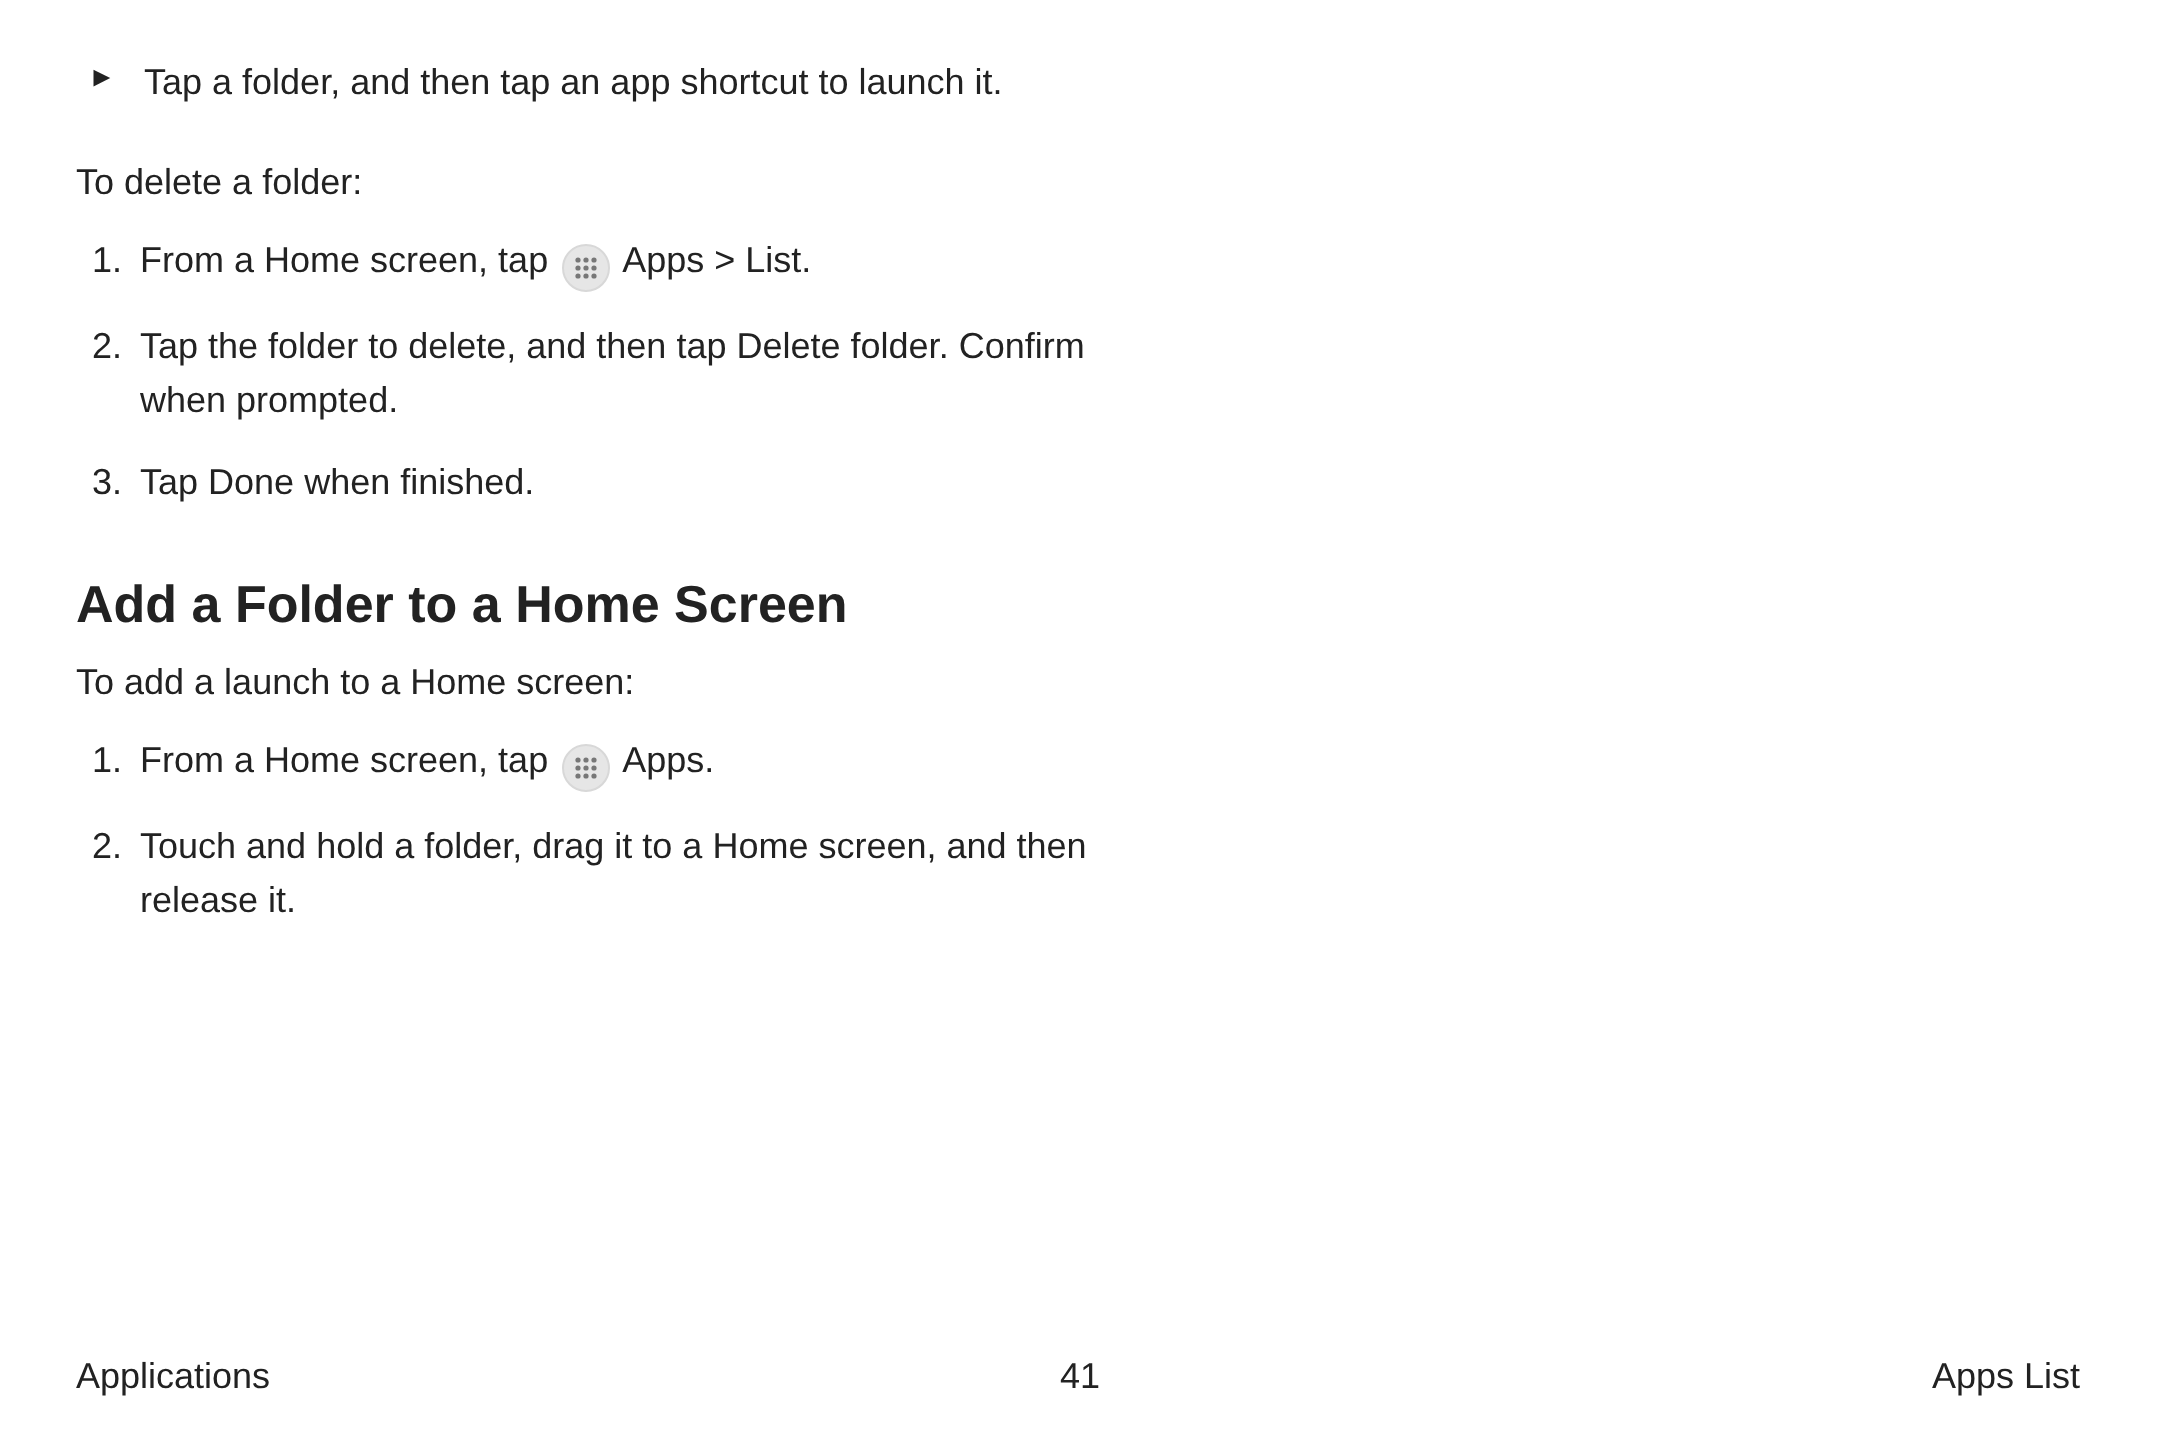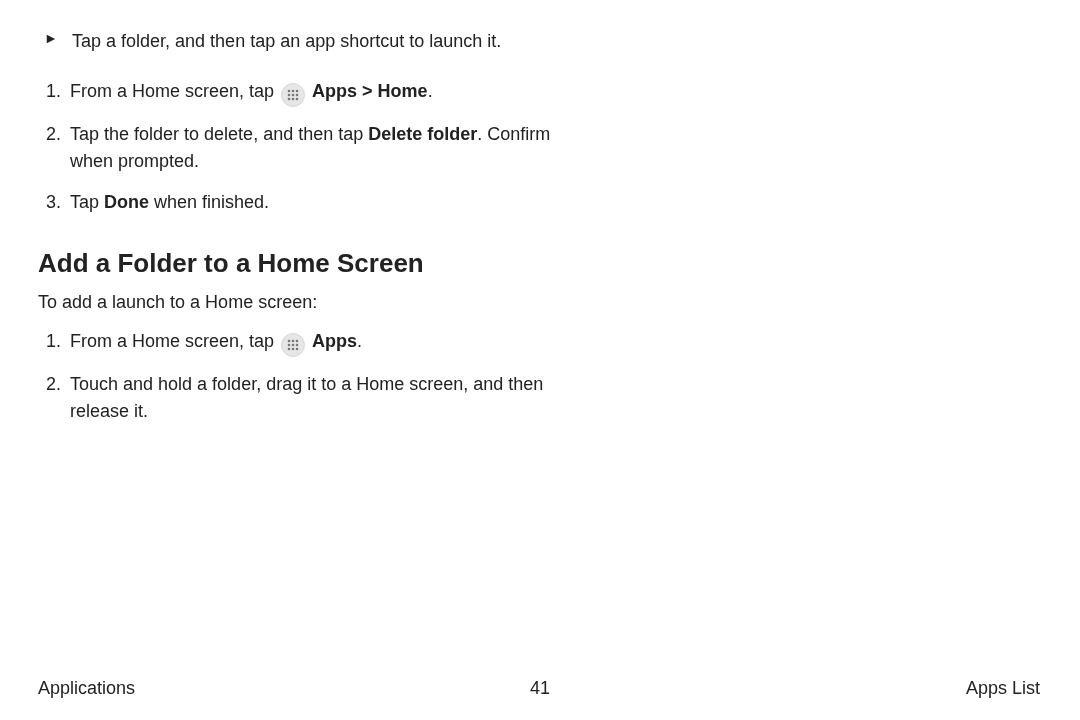--- a/index.html
+++ b/index.html
@@ -39,21 +39,21 @@
     font-size: 14px;
     color: #222;
   }
   ol.num { list-style: decimal; }
   ol.num li { margin-bottom: 14px; padding-left: 4px; }
   h2.section {
     font-size: 26px;
     font-weight: 700;
     margin: 28px 0 6px 0;
   }
-  .bold { font-weight: 700; }
+  .bold { font-weight: 400; }
   .apps-icon {
     display: inline-flex;
     align-items: center;
     justify-content: center;
     width: 22px;
     height: 22px;
     border-radius: 50%;
     background: #e6e6e6;
     border: 1px solid #d8d8d8;
     vertical-align: -4px;
@@ -80,38 +80,39 @@
 </style>
 </head>
 <body>
 
 <div class="page">
 
   <ul class="arrow">
     <li>Tap a folder, and then tap an app shortcut to launch it.</li>
   </ul>
 
+  <p class="para">To delete a folder:</p>
   <ol class="num">
     <li>
       <span>From a Home screen, tap </span><span class="apps-icon">
           <svg width="12" height="12" viewBox="0 0 12 12">
             <g fill="#777">
               <circle cx="2" cy="2" r="1.3"></circle>
               <circle cx="6" cy="2" r="1.3"></circle>
               <circle cx="10" cy="2" r="1.3"></circle>
               <circle cx="2" cy="6" r="1.3"></circle>
               <circle cx="6" cy="6" r="1.3"></circle>
               <circle cx="10" cy="6" r="1.3"></circle>
               <circle cx="2" cy="10" r="1.3"></circle>
               <circle cx="6" cy="10" r="1.3"></circle>
               <circle cx="10" cy="10" r="1.3"></circle>
             </g>
           </svg>
         </span>
-      <span class="bold">Apps</span><span class="bold"> &gt; </span><span class="bold">Home</span><span>.</span>
+      <span class="bold">Apps</span><span class="bold"> &gt; </span><span class="bold">List</span><span>.</span>
     </li>
     <li>
       <span>Tap the folder to delete, and then tap </span><span class="bold">Delete folder</span><span>. Confirm when prompted.</span>
     </li>
     <li>
       <span>Tap </span><span class="bold">Done</span><span> when finished.</span>
     </li>
   </ol>
 
   <h2 class="section">Add a Folder to a Home Screen</h2>

